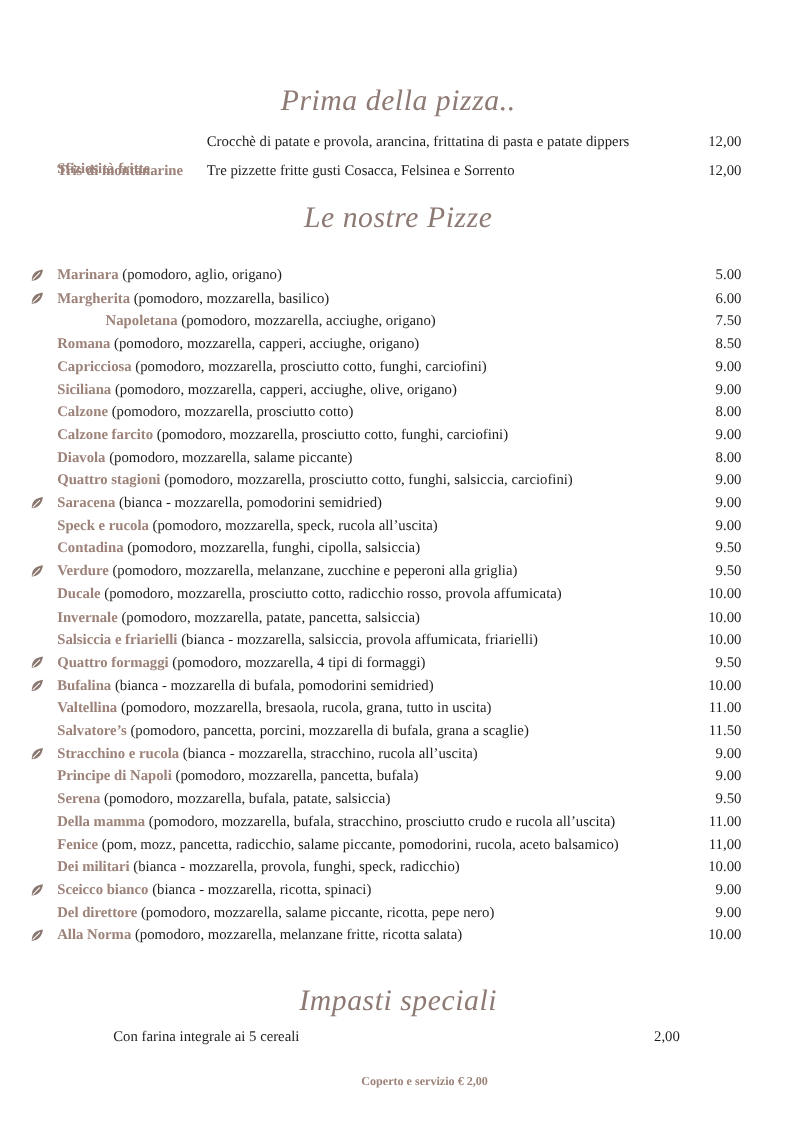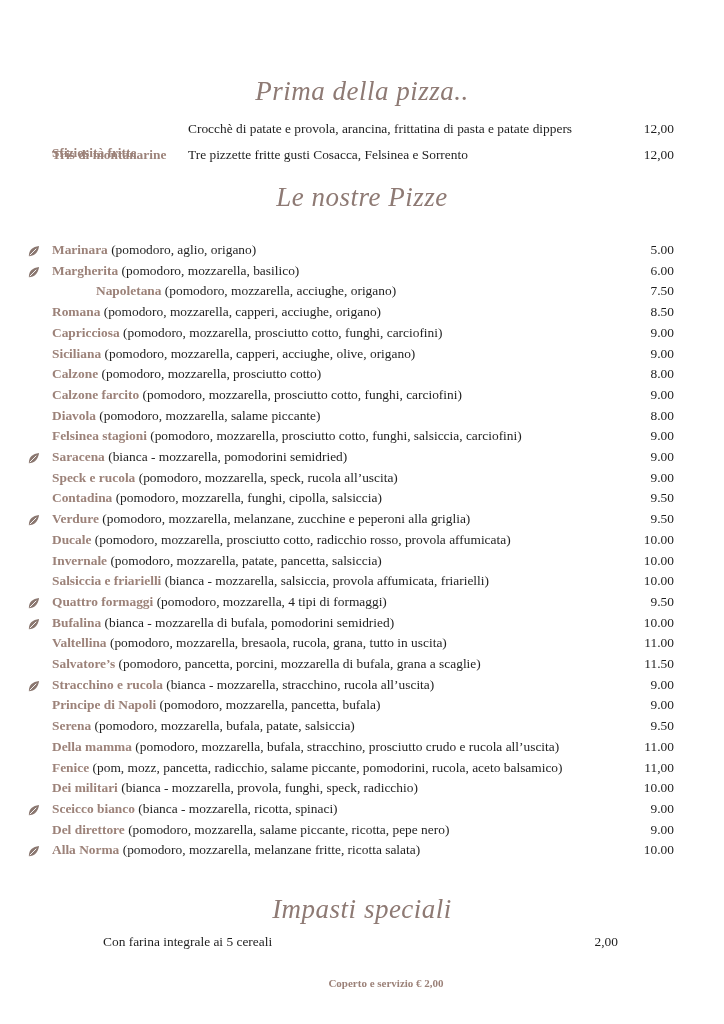--- a/index.html
+++ b/index.html
@@ -50,21 +50,21 @@
     <div class="row" style="left: 52px; top: 323px;"><span class="accent">Capricciosa</span><span> </span><span>(pomodoro, mozzarella, prosciutto cotto, funghi, carciofini)</span></div>
     <div class="price" style="left: 614px; width: 60px; top: 323px;">9.00</div>
     <div class="row" style="left: 52px; top: 344px; text-align: center;"><span class="accent">Siciliana</span><span> </span><span>(pomodoro, mozzarella, capperi, acciughe, olive, origano)</span></div>
     <div class="price" style="left: 614px; width: 60px; top: 344px;">9.00</div>
     <div class="row" style="left: 52px; top: 364px;"><span class="accent">Calzone</span><span> </span><span>(pomodoro, mozzarella, prosciutto cotto)</span></div>
     <div class="price" style="left: 614px; width: 60px; top: 364px;">8.00</div>
     <div class="row" style="left: 52px; top: 385px;"><span class="accent">Calzone farcito</span><span> </span><span>(pomodoro, mozzarella, prosciutto cotto, funghi, carciofini)</span></div>
     <div class="price" style="left: 614px; width: 60px; top: 385px;">9.00</div>
     <div class="row" style="left: 52px; top: 406px;"><span class="accent">Diavola</span><span> </span><span>(pomodoro, mozzarella, salame piccante)</span></div>
     <div class="price" style="left: 614px; width: 60px; top: 406px;">8.00</div>
-    <div class="row" style="left: 52px; top: 426px;"><span class="accent">Felsinea stagioni</span><span> </span><span>(pomodoro, mozzarella, prosciutto cotto, funghi, salsiccia, carciofini)</span></div>
+    <div class="row" style="left: 52px; top: 426px;"><span class="accent">Quattro stagioni</span><span> </span><span>(pomodoro, mozzarella, prosciutto cotto, funghi, salsiccia, carciofini)</span></div>
     <div class="price" style="left: 614px; width: 60px; top: 426px;">9.00</div>
     <span class="leaf" style="top: 451px;"><svg viewBox="0 0 14 14" width="13" height="13">
         <path d="M2 12 C2 5 6 2 13 1 C12 8 8 12 2 12 Z" fill="#8a7770"></path>
         <path d="M3 11 L10 4" stroke="#ffffff" stroke-width="1"></path>
       </svg></span>
     <div class="row" style="left: 52px; top: 447px;"><span class="accent">Saracena</span><span> </span><span>(bianca - mozzarella, pomodorini semidried)</span></div>
     <div class="price" style="left: 614px; width: 60px; top: 447px;">9.00</div>
     <div class="row" style="left: 52px; top: 468px;"><span class="accent">Speck e rucola</span><span> </span><span>(pomodoro, mozzarella, speck, rucola all’uscita)</span></div>
     <div class="price" style="left: 614px; width: 60px; top: 468px;">9.00</div>
     <div class="row" style="left: 52px; top: 488px;"><span class="accent">Contadina</span><span> </span><span>(pomodoro, mozzarella, funghi, cipolla, salsiccia)</span></div>

